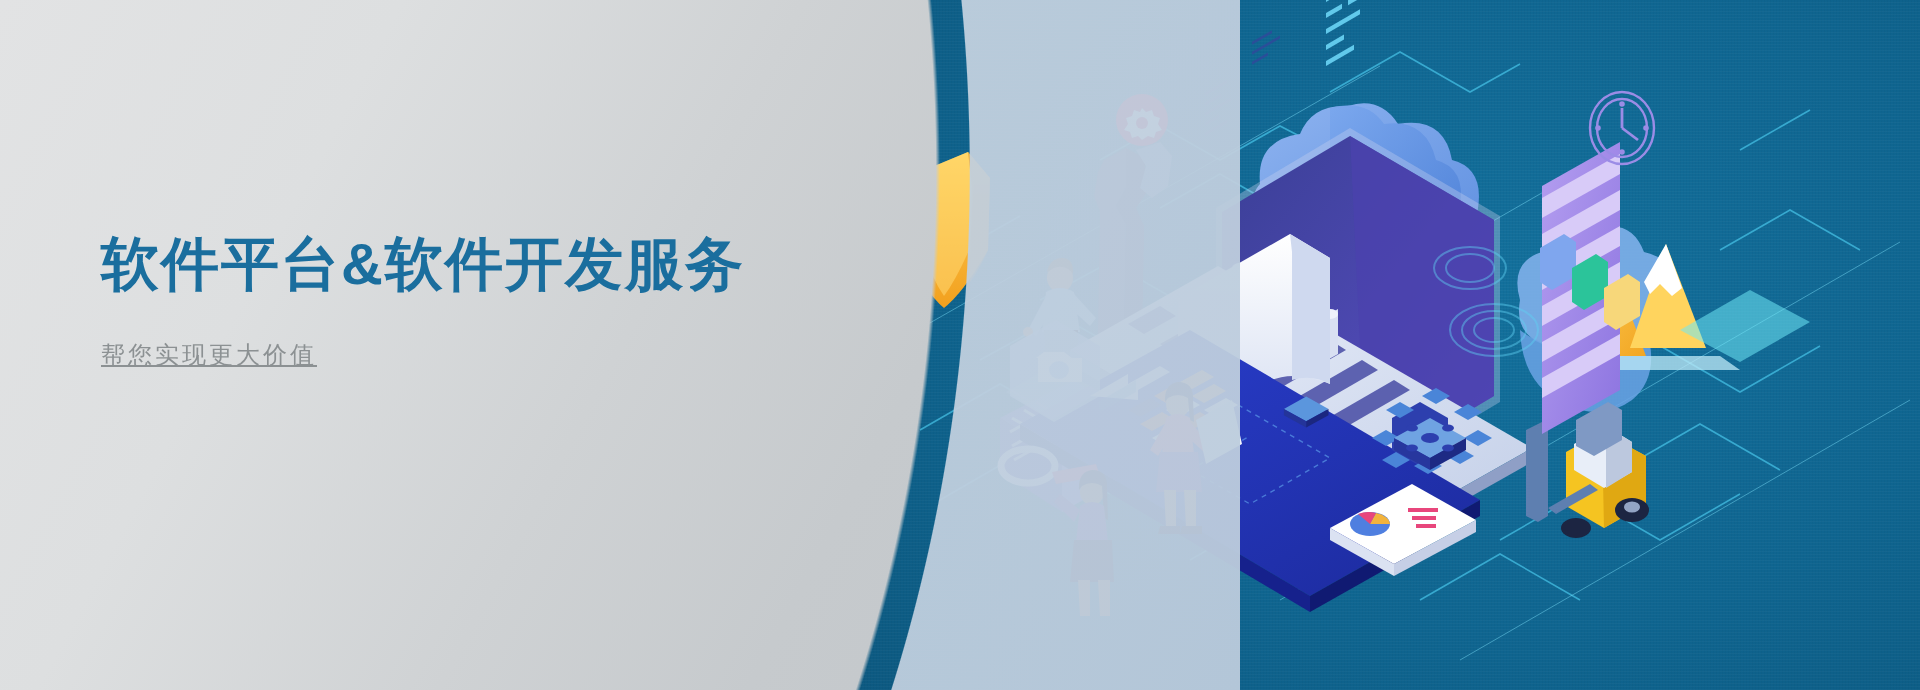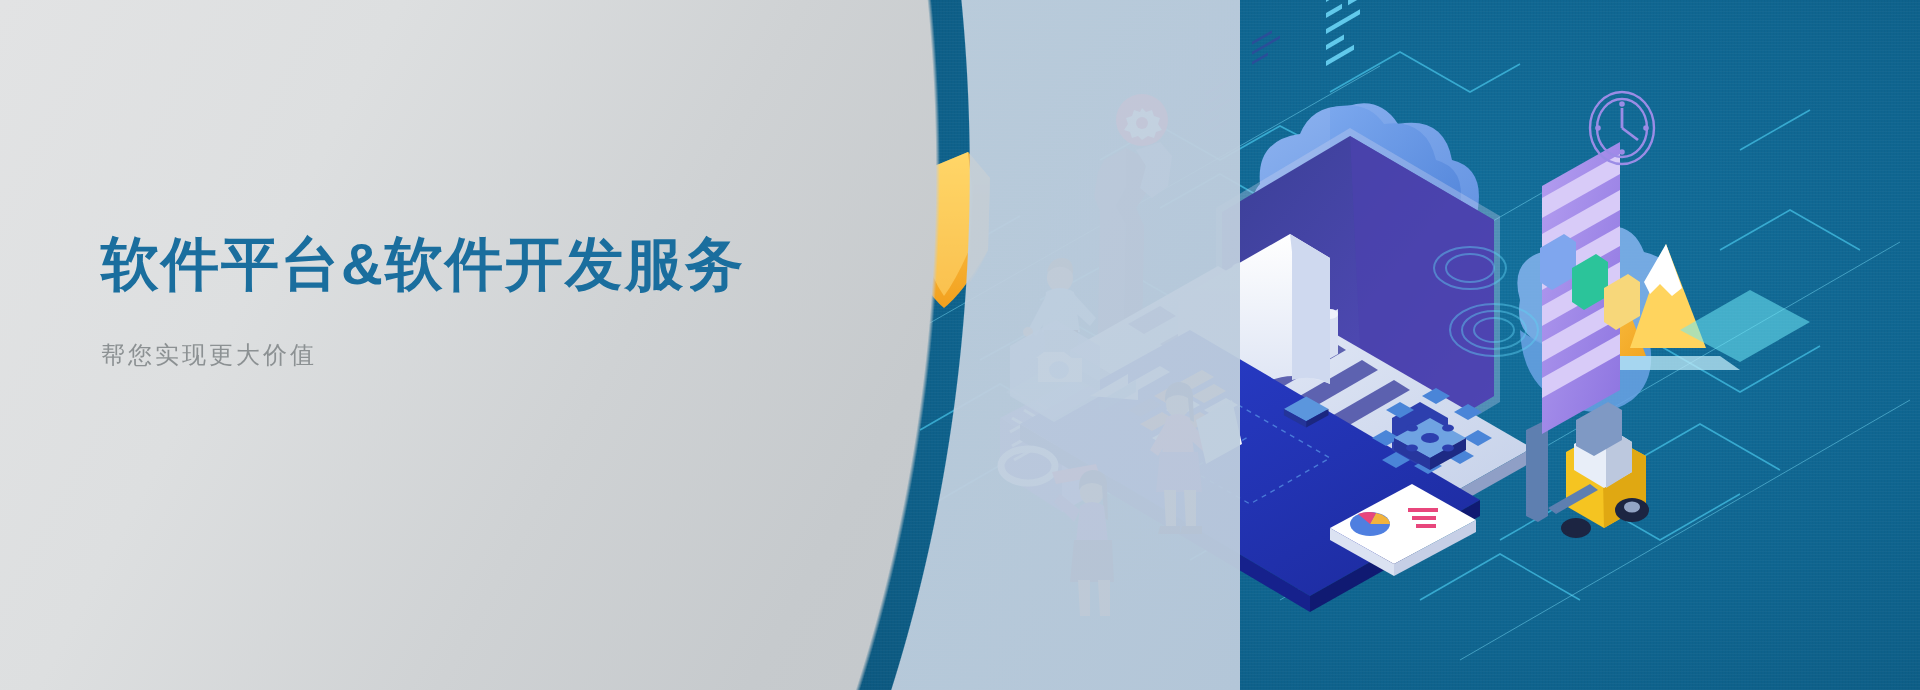--- a/index.html
+++ b/index.html
@@ -42,21 +42,21 @@
   }
   
   .copy { position:absolute; left:101px; top:200px;margin-top:28px; }
   .headline {
     font-size:58px; font-weight:700; color:#1a6e9e;
     letter-spacing:2px; line-height:1.25; white-space:nowrap;
   }
   .subhead {
     margin-top:38px;
     font-size:24px; font-weight:400; color:#8c9193;
-    letter-spacing:3px; white-space:nowrap;
+    letter-spacing:3px; white-space:nowrap;text-decoration:underline;
   }
   
   .art { position:absolute; left:860px; top:0; width:1060px; height:690px; }
   .art svg { display:block; width:100%; height:100%; }
 </style>
 </head>
 <body>
 
 <div id="banner">
 

